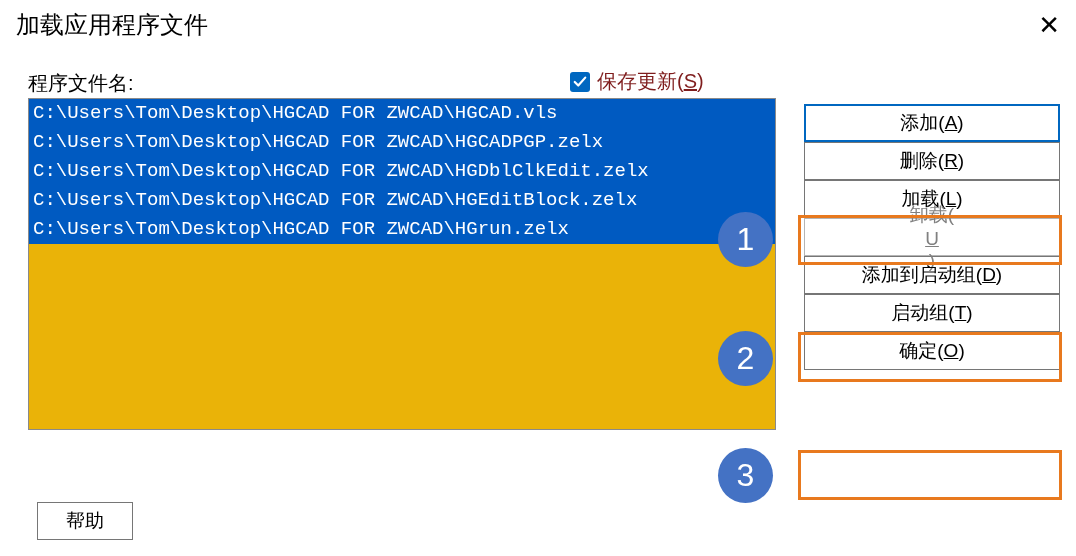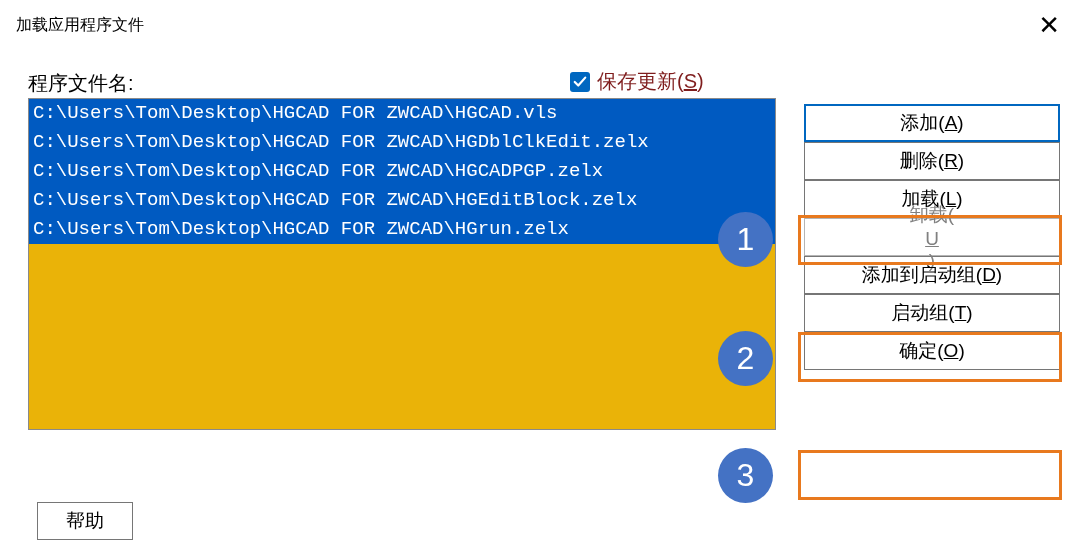--- a/index.html
+++ b/index.html
@@ -16,21 +16,21 @@
   .titlebar {
     position: absolute;
     top: 0; left: 0; right: 0;
     height: 50px;
     display: flex;
     align-items: center;
     justify-content: space-between;
     padding: 0 16px;
   }
   .title-text {
-    font-size: 16px;
+    font-size: 24px;
     color: #000;
   }
   .close-x {
     font-size: 26px;
     cursor: pointer;
     font-family: Arial, sans-serif;
     line-height: 1;
   }
   .content {
     position: absolute;
@@ -184,22 +184,22 @@
     <span class="checkbox">
       <svg viewBox="0 0 16 16">
           <path d="M2 8 L6 12 L14 3" stroke="#fff" stroke-width="2.5" fill="none" stroke-linecap="round" stroke-linejoin="round"></path>
         </svg>
     </span>
     <span class="check-label"><span>保存更新(</span><span class="ul">S</span><span>)</span></span>
   </div>
 
   <div class="listbox">
     <div class="list-item">C:\Users\Tom\Desktop\HGCAD FOR ZWCAD\HGCAD.vls</div>
+    <div class="list-item">C:\Users\Tom\Desktop\HGCAD FOR ZWCAD\HGCADPGP.zelx</div>
     <div class="list-item">C:\Users\Tom\Desktop\HGCAD FOR ZWCAD\HGDblClkEdit.zelx</div>
-    <div class="list-item">C:\Users\Tom\Desktop\HGCAD FOR ZWCAD\HGCADPGP.zelx</div>
     <div class="list-item">C:\Users\Tom\Desktop\HGCAD FOR ZWCAD\HGEditBlock.zelx</div>
     <div class="list-item">C:\Users\Tom\Desktop\HGCAD FOR ZWCAD\HGrun.zelx</div>
   </div>
 
   <div class="btn-col">
     <button class="btn focus">
         <span>添加(</span>
         <span class="ul">A</span>
         <span>)</span>
       </button>

